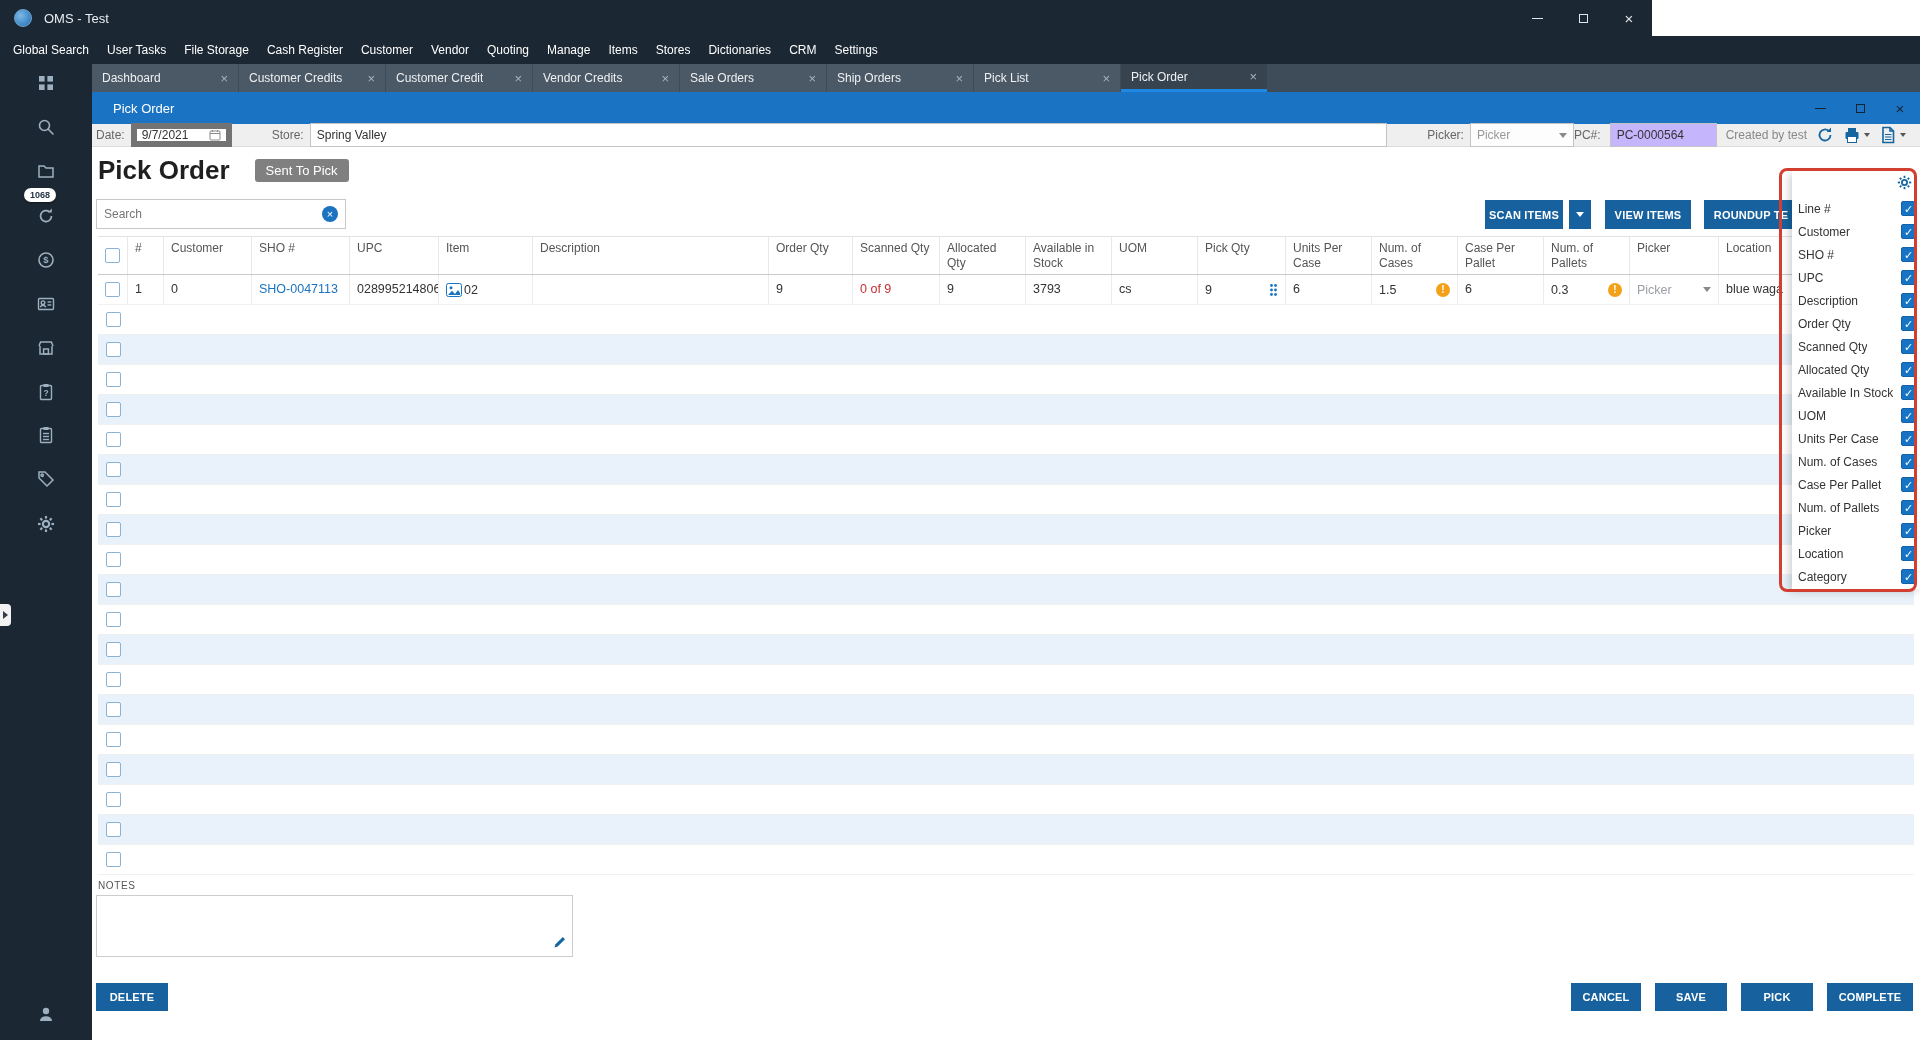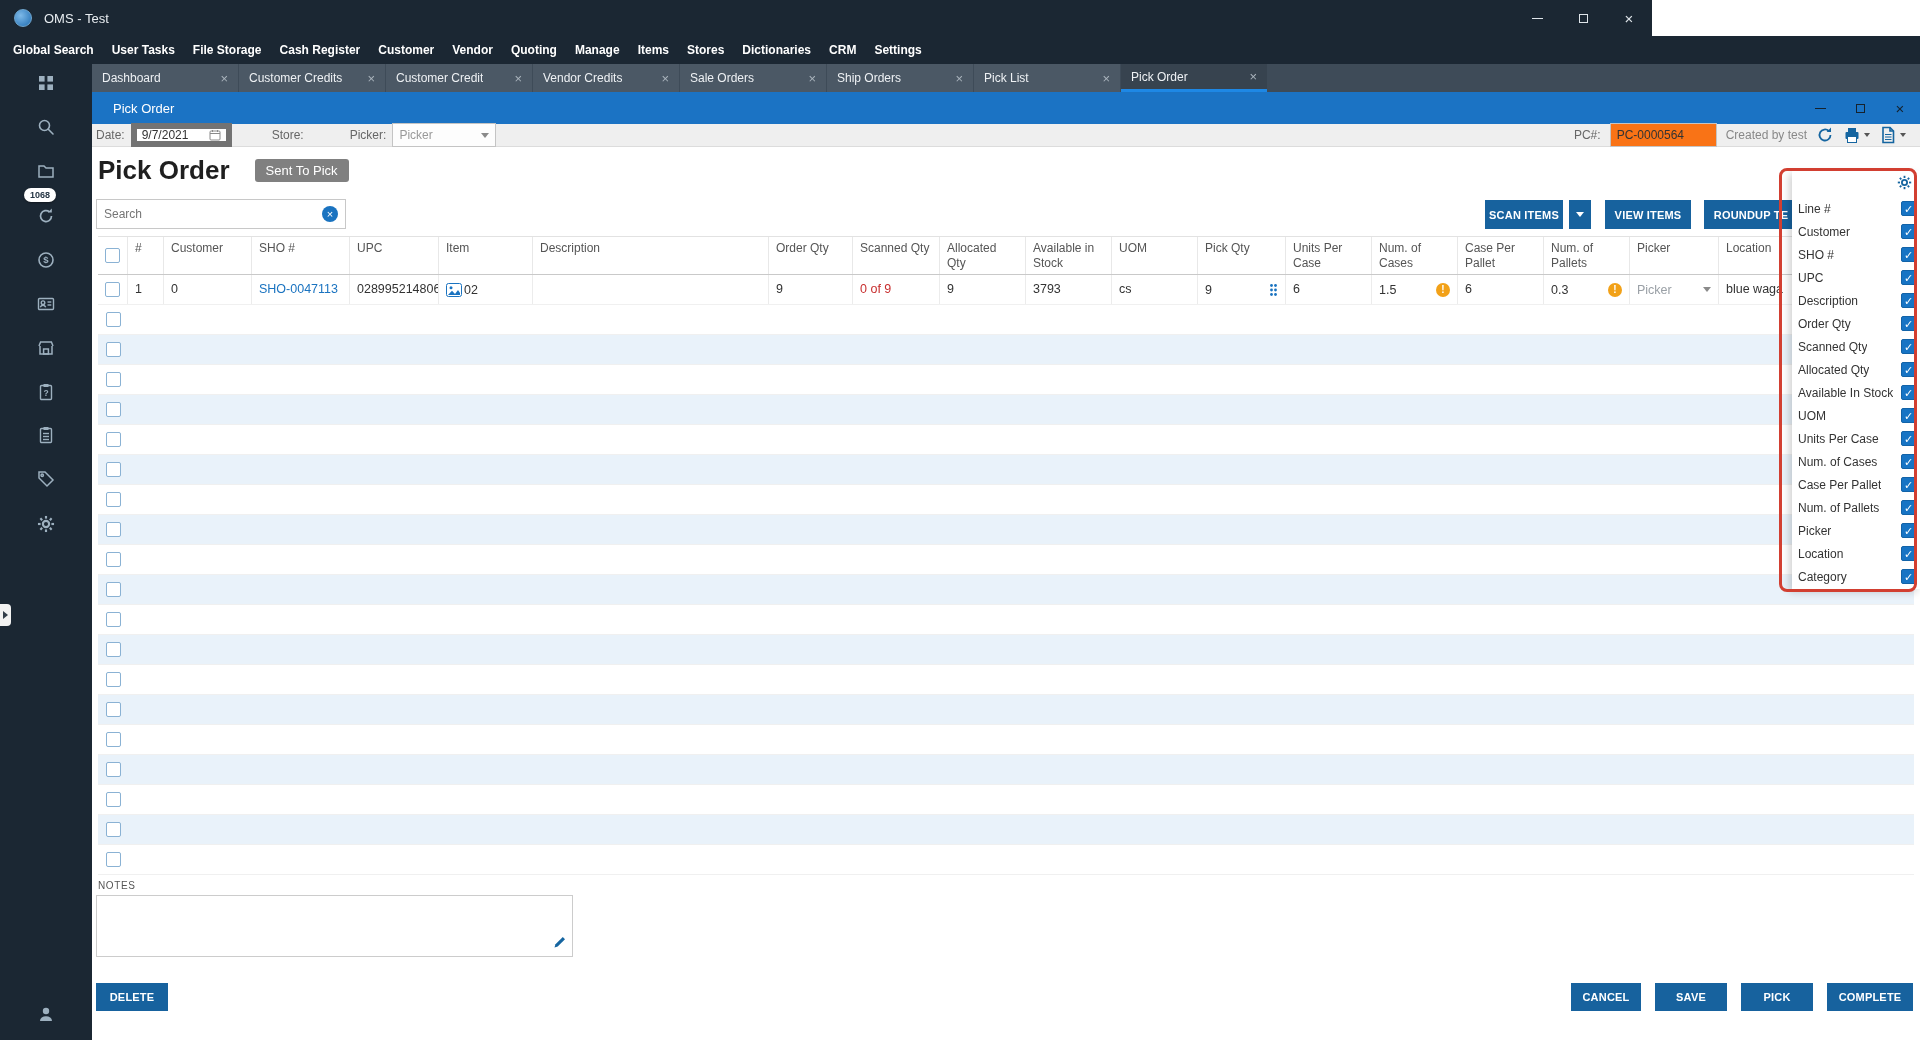--- a/index.html
+++ b/index.html
@@ -9,21 +9,21 @@
   
   .titlebar{position:absolute;left:0;top:0;width:1652px;height:36px;background:#1b2733;display:flex;align-items:center;color:#e8edf1;z-index:5}
   .app-logo{width:18px;height:18px;border-radius:50%;margin:0 12px 0 14px;background:radial-gradient(circle at 35% 35%,#7db9e8,#1f6db3);border:1px solid #6fa6cf}
   .win-title{font-size:13px}
   .win-controls{margin-left:auto;display:flex;height:100%}
   .win-ctrl{width:46px;display:flex;align-items:center;justify-content:center;color:#dfe5ea;font-size:15px;cursor:default}
   .glyph-bar{display:block;width:11px;height:1px;background:#dfe5ea}
   .glyph-box{display:block;width:9px;height:9px;border:1px solid #dfe5ea}
 
   .menubar{position:absolute;left:0;top:36px;width:1920px;height:28px;background:#1b2733;display:flex;align-items:center;padding-left:4px;z-index:5}
-  .menu-item{color:#fff;font-size:12px;font-weight:700;padding:0 9px;line-height:28px;white-space:nowrap;cursor:default}
+  .menu-item{color:#fff;font-size:12px;font-weight:400;padding:0 9px;line-height:28px;white-space:nowrap;cursor:default}
 
   
   .sidebar{position:absolute;left:0;top:64px;width:92px;height:976px;background:#1b2733;z-index:4}
   .side-icon{position:absolute;left:34px;width:24px;height:24px;display:flex;align-items:center;justify-content:center}
   .badge{position:absolute;left:24px;top:124px;background:#fff;color:#253544;font-size:9px;font-weight:700;padding:2px 6px;border-radius:8px;z-index:2;box-shadow:0 1px 2px rgba(0,0,0,.4)}
   .expand-handle{position:absolute;left:0;top:540px;width:11px;height:22px;background:#f2f2f2;border-radius:0 4px 4px 0;display:flex;align-items:center;justify-content:center}
   .expand-arrow{width:0;height:0;border-top:4px solid transparent;border-bottom:4px solid transparent;border-left:5px solid #313d49}
 
   
   .tabstrip{position:absolute;left:92px;top:64px;width:1828px;height:28px;background:#3e4b58;display:flex;gap:1px;z-index:4}
@@ -296,29 +296,30 @@
     <div class="tb-field w101">
       <input class="tb-inner-input" value="9/7/2021" style="">
       <svg width="12" height="12" viewBox="0 0 12 12" stroke="#8a8a8a" fill="none">
           <rect x="1" y="2" width="10" height="9" rx="1"></rect>
           <line x1="1" y1="4.5" x2="11" y2="4.5"></line>
           <line x1="3.5" y1="1" x2="3.5" y2="3"></line>
           <line x1="8.5" y1="1" x2="8.5" y2="3"></line>
         </svg>
     </div>
     <span class="tb-label ml40">Store:</span>
+    <input class="tb-field tb-inner-input w124" style="color: rgb(51, 51, 51); border: 1px solid rgb(196, 196, 196); background: rgb(255, 255, 255); height: 24px; padding: 0px 6px;" value="Spring Valley">
     <span class="tb-label ml40">Picker:</span>
     <div class="picker-combo">
       <span>Picker</span>
       <span class="caret"></span>
     </div>
 
     <div class="tb-right">
       <span class="tb-label" style="margin:0">PC#:</span>
-      <input class="tb-inner-input w107" style="color: rgb(51, 51, 51); border: 1px solid rgb(196, 196, 196); background: #f97316; height: 24px; padding: 0px 6px;" value="PC-0000564">
+      <input class="tb-inner-input w107" style="color: rgb(51, 51, 51); border: 1px solid rgb(196, 196, 196); background: #c4b5fd; height: 24px; padding: 0px 6px;" value="PC-0000564">
       <span class="created-by">Created by test</span>
       <span class="tb-icon">
         <svg width="18" height="18" viewBox="0 0 18 18">
             <path d="M14.5 9a5.5 5.5 0 1 1-1.7-4" fill="none" stroke="#1565a0" stroke-width="1.8"></path>
             <path d="M15 1.6v4.4h-4.4z" fill="#1565a0"></path>
           </svg>
       </span>
       <span class="tb-icon">
         <svg width="18" height="18" viewBox="0 0 18 18">
             <rect x="2.5" y="6" width="13" height="7" rx="1" fill="#1565a0"></rect>

